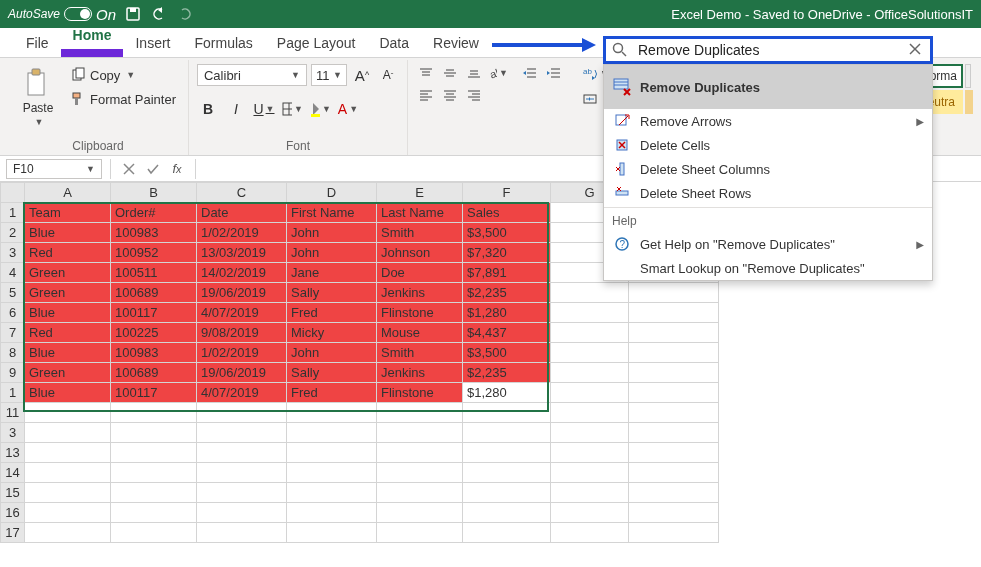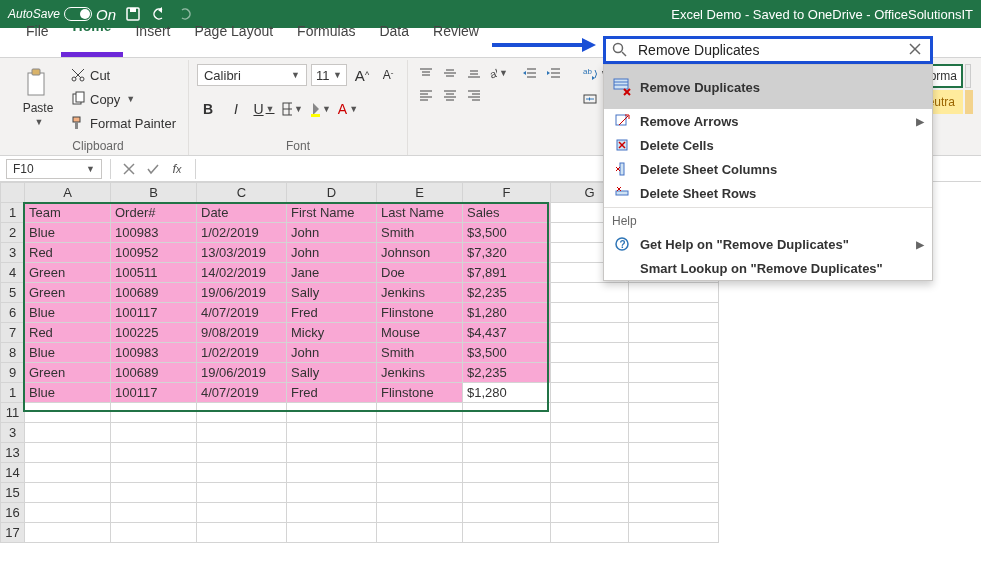--- a/index.html
+++ b/index.html
@@ -10,22 +10,22 @@
   .titlebar .left { display: flex; align-items: center; gap: 8px; font-style: italic; }
   .titlebar .spacer { flex: 1; }
   .titlebar .title { font-size: 13px; white-space: nowrap; }
   .autosave-toggle { display: inline-flex; align-items: center; gap: 4px; font-size: 12px; }
   .toggle { width: 28px; height: 14px; border: 1px solid #fff; border-radius: 8px; position: relative; }
   .toggle::after { content: ""; position: absolute; width: 10px; height: 10px; background: #fff; border-radius: 50%; top: 1px; right: 1px; }
   .qat-icon { width: 18px; height: 18px; display: inline-flex; align-items: center; justify-content: center; }
 
   
   .tabs { height: 30px; display: flex; align-items: flex-end; padding: 0 14px; border-bottom: 1px solid #d4d4d4; position: relative; background: #fff; }
-  .tabs .tab { padding: 6px 12px 18px; font-size: 14px; color: #444; }
-  .tabs .tab.active { color: #217346; font-weight: 600; border-bottom: 5px solid #6d28d9; }
+  .tabs .tab { padding: 6px 12px 6px; font-size: 14px; color: #444; }
+  .tabs .tab.active { color: #217346; font-weight: 600; border-bottom: 8px solid #6d28d9; }
   .tabs .arrow-annotation { position: absolute; left: 492px; top: 10px; width: 104px; height: 14px; }
   .tabs .arrow-annotation .shaft { position: absolute; left: 0; top: 5px; width: 90px; height: 4px; background: #1a4fd6; }
   .tabs .arrow-annotation .head { position: absolute; right: 0; top: 0; width: 0; height: 0; border-left: 14px solid #1a4fd6; border-top: 7px solid transparent; border-bottom: 7px solid transparent; }
 
   
   .search-wrap { position: absolute; left: 603px; top: 36px; width: 330px; height: 28px; border: 3px solid #1a4fd6; display: flex; align-items: center; padding: 0 6px; background: #fff; z-index: 50; }
   .search-wrap .mag { width: 16px; height: 16px; margin-right: 8px; }
   .search-wrap input { border: none; outline: none; flex: 1; font-size: 14px; color: #222; }
   .search-wrap .clear { width: 16px; height: 16px; color: #666; cursor: pointer; }
 
@@ -63,29 +63,29 @@
   .fb-btn { width: 20px; height: 20px; display: flex; align-items: center; justify-content: center; color: #888; }
   .formula-input { flex: 1; border: none; outline: none; font-size: 13px; padding: 0 6px; }
 
   
   .grid-area { position: relative; }
   table.sheet { border-collapse: collapse; table-layout: fixed; }
   .sheet th, .sheet td { border: 1px solid #d4d4d4; height: 20px; font-size: 13px; padding: 0 4px; overflow: hidden; white-space: nowrap; }
   .sheet thead th { background: #e6e6e6; text-align: center; font-weight: normal; color: #333; }
   .sheet .rowhdr { background: #e6e6e6; text-align: center; width: 24px; color: #333; }
   .corner { width: 24px; background: #e6e6e6; }
-  .sel-cell { background: #f9a8d4; }
+  .sel-cell { background: #ef4444; }
   .sel-hdr-col { background: #cfe8d8; }
   .sel-hdr-row { background: #cfe8d8; }
   .active-cell { background: #fff; }
   .selection-border { position: absolute; border: 2px solid #217346; pointer-events: none; }
 
   
   .search-dropdown { position: absolute; left: 603px; top: 64px; width: 330px; background: #fff; border: 1px solid #c8c6c4; box-shadow: 0 4px 8px rgba(0,0,0,0.2); z-index: 60; }
-  .sd-item { display: flex; align-items: center; height: 24px; padding: 0 8px; font-size: 13px; gap: 8px; font-weight: bold; }
+  .sd-item { display: flex; align-items: center; height: 24px; padding: 0 8px; font-size: 13px; gap: 8px; }
   .sd-item.hl { background: #d0d0d0; font-weight: 600; height: 44px; }
   .sd-item .arrow-right { margin-left: auto; font-size: 10px; color: #666; }
   .sd-sep { height: 1px; background: #e1dfdd; margin: 2px 0; }
   .sd-header { font-size: 12px; color: #666; padding: 4px 8px; }
   .sd-icon { width: 20px; height: 20px; display: flex; align-items: center; justify-content: center; }
 
   svg { display: block; }
 </style>
 </head>
 <body>
@@ -116,22 +116,22 @@
     </span>
   </div>
   <div class="spacer"></div>
   <div class="title">Excel Demo - Saved to OneDrive - OfficeSolutionsIT</div>
 </div>
 
 <div class="tabs">
   <div class="tab">File</div>
   <div class="tab active">Home</div>
   <div class="tab">Insert</div>
+  <div class="tab">Formulas</div>
   <div class="tab">Page Layout</div>
-  <div class="tab">Formulas</div>
   <div class="tab">Data</div>
   <div class="tab">Review</div>
   <div class="arrow-annotation">
     <div class="shaft"></div>
       <div class="head"></div>
   </div>
 </div>
 
 <div class="search-wrap">
   <span class="mag">
@@ -155,31 +155,20 @@
     <div class="group-body">
       <div class="big-btn">
         <svg width="28" height="32">
             <rect x="4" y="6" width="16" height="22" fill="#fff" stroke="#888"></rect>
             <rect x="8" y="2" width="8" height="6" rx="1" fill="#d9b36a" stroke="#888"></rect>
           </svg>
         <span>Paste</span>
         <span class="dd">▼</span>
       </div>
       <div class="small-btn-col">
-        <div class="small-btn">
-          <span class="ico">
-              <svg width="16" height="16">
-                <circle cx="4" cy="12" r="2" fill="none" stroke="#444"></circle>
-                <circle cx="12" cy="12" r="2" fill="none" stroke="#444"></circle>
-                <line x1="2" y1="2" x2="11" y2="11" stroke="#444"></line>
-                <line x1="14" y1="2" x2="5" y2="11" stroke="#444"></line>
-              </svg>
-            </span>
-          <span>Cut</span>
-        </div>
         <div class="small-btn">
           <span class="ico">
               <svg width="16" height="16">
                 <rect x="3" y="3" width="8" height="10" fill="#fff" stroke="#444"></rect>
                 <rect x="6" y="1" width="8" height="10" fill="#fff" stroke="#444"></rect>
               </svg>
             </span>
           <span>Copy</span>
             <span class="dd">▼</span>
         </div>

